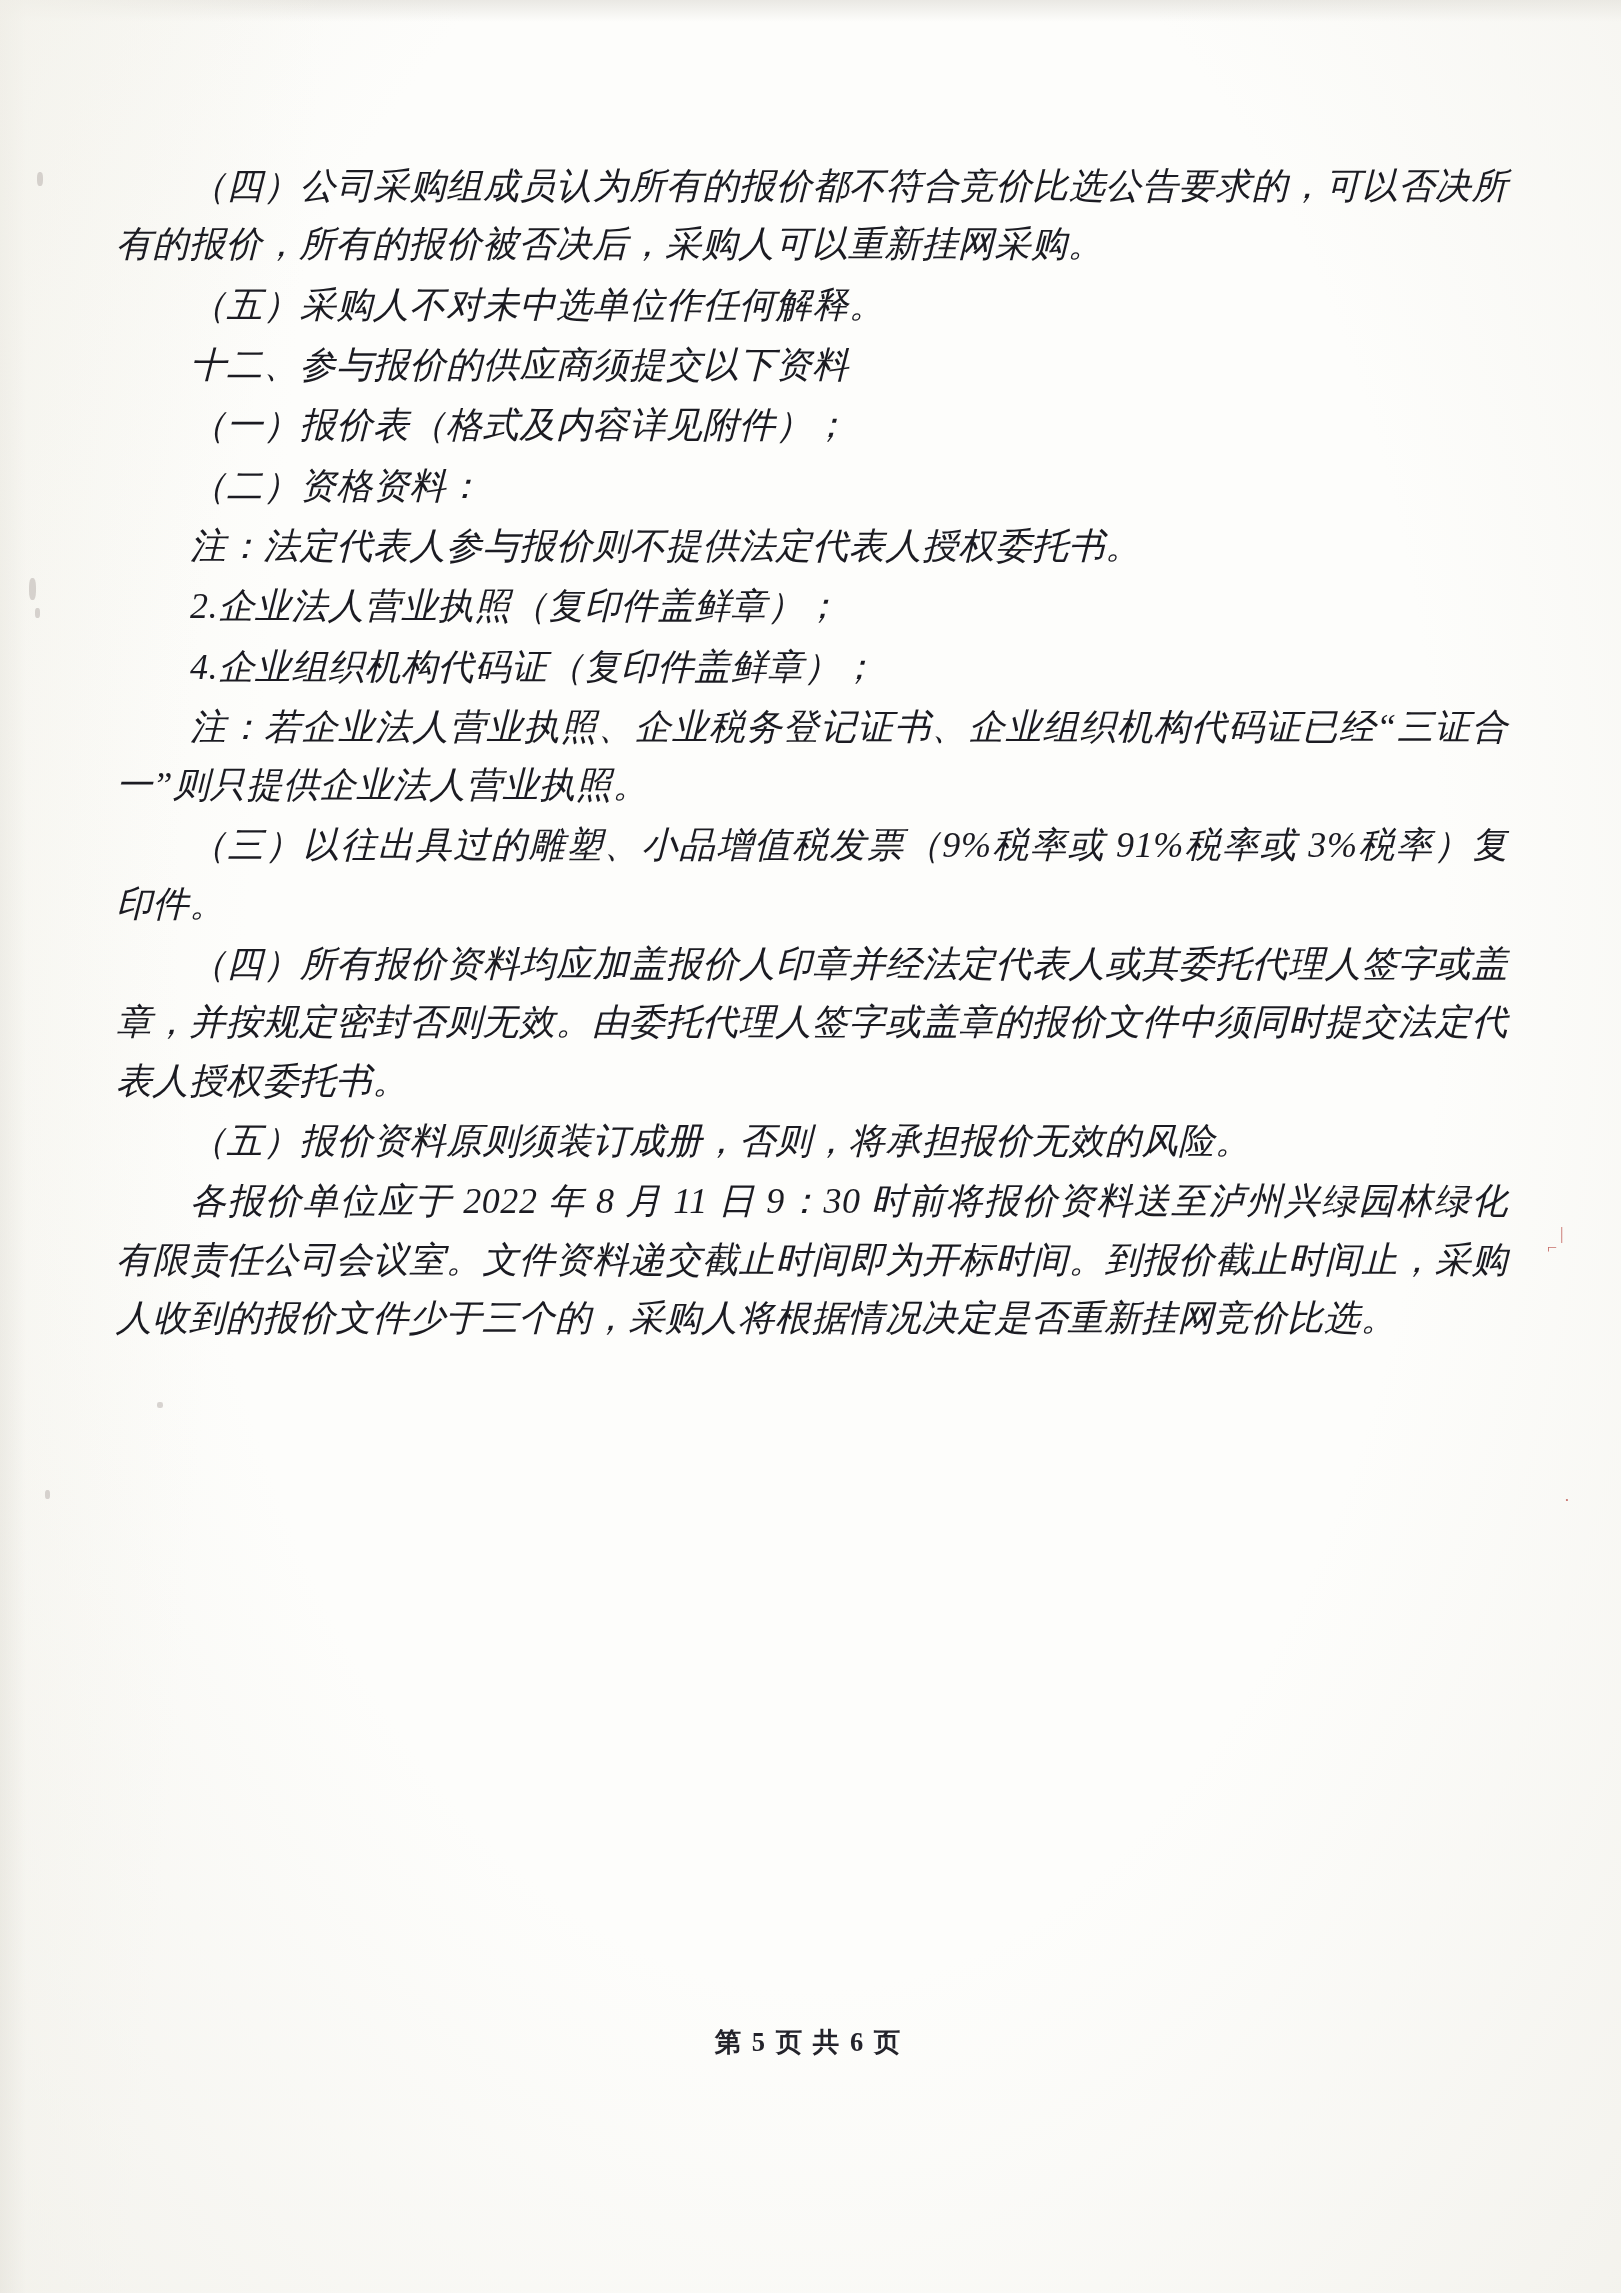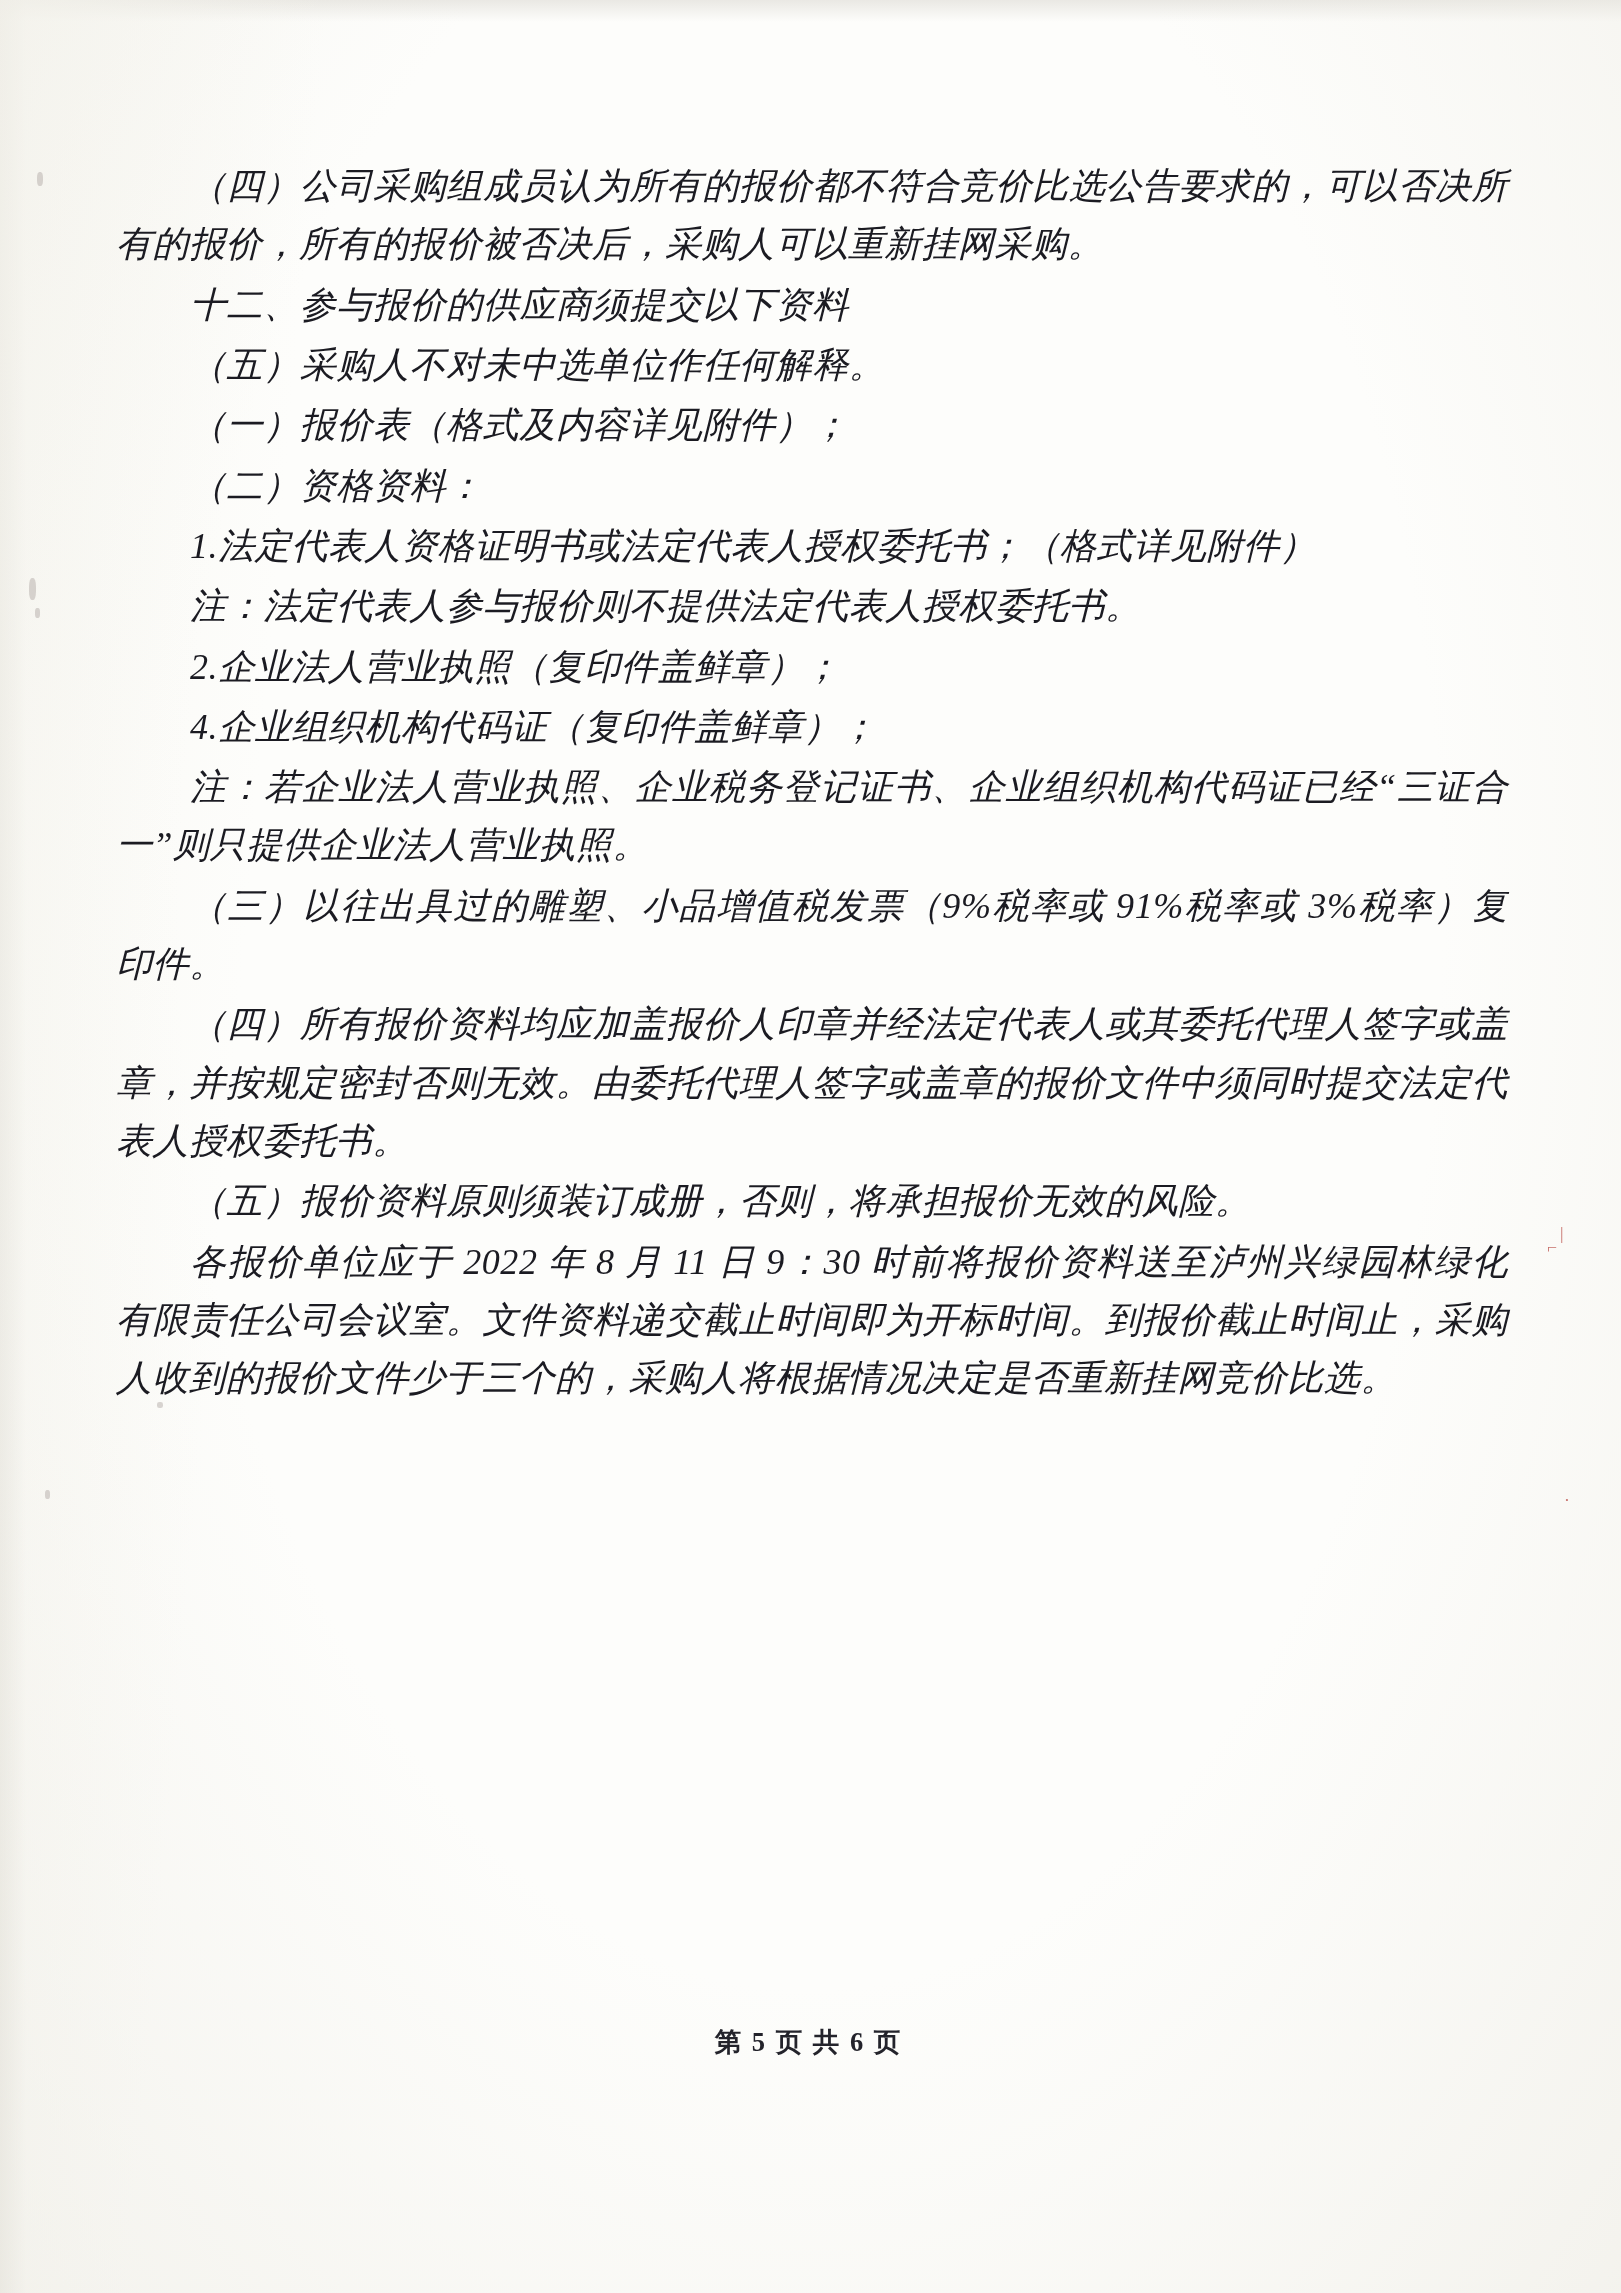--- a/index.html
+++ b/index.html
@@ -106,25 +106,24 @@
   <span class="speck" style="left:35px; top:608px; width:4.9px; height:9.8px;"></span>
   <span class="speck" style="left:157px; top:1402px; width:5.9px; height:5.9px;"></span>
   <span class="speck" style="left:45px; top:1490px; width:4.9px; height:8.8px;"></span>
   <span class="mark-red" style="left:1560px; top:1223px;">|</span>
   <span class="mark-red" style="left:1547px; top:1237px;">⌐</span>
   <span class="mark-red" style="left:1564px; top:1490px;">·</span>
 
   <div class="content">
 
     <p class="para indent">（四）公司采购组成员认为所有的报价都不符合竞价比选公告要求的，可以否决所有的报价，所有的报价被否决后，采购人可以重新挂网采购。</p>
+    <p class="para indent">（五）采购人不对未中选单位作任何解释。</p>
     <p class="para indent">十二、参与报价的供应商须提交以下资料</p>
-    <p class="para indent">（五）采购人不对未中选单位作任何解释。</p>
     <p class="para indent">（一）报价表（格式及内容详见附件）；</p>
     <p class="para indent">（二）资格资料：</p>
-    <p class="para indent">1.法定代表人资格证明书或法定代表人授权委托书；（格式详见附件）</p>
     <p class="para indent">注：法定代表人参与报价则不提供法定代表人授权委托书。</p>
     <p class="para indent">2.企业法人营业执照（复印件盖鲜章）；</p>
     <p class="para indent">4.企业组织机构代码证（复印件盖鲜章）；</p>
     <p class="para indent">注：若企业法人营业执照、企业税务登记证书、企业组织机构代码证已经“三证合一”则只提供企业法人营业执照。</p>
     <p class="para indent">（三）以往出具过的雕塑、小品增值税发票（9%税率或 91%税率或 3%税率）复印件。</p>
     <p class="para indent">（四）所有报价资料均应加盖报价人印章并经法定代表人或其委托代理人签字或盖章，并按规定密封否则无效。由委托代理人签字或盖章的报价文件中须同时提交法定代表人授权委托书。</p>
     <p class="para indent">（五）报价资料原则须装订成册，否则，将承担报价无效的风险。</p>
 
     <p class="para indent">各报价单位应于 2022 年 8 月 11 日 9：30 时前将报价资料送至泸州兴绿园林绿化有限责任公司会议室。文件资料递交截止时间即为开标时间。到报价截止时间止，采购人收到的报价文件少于三个的，采购人将根据情况决定是否重新挂网竞价比选。</p>
   </div>

